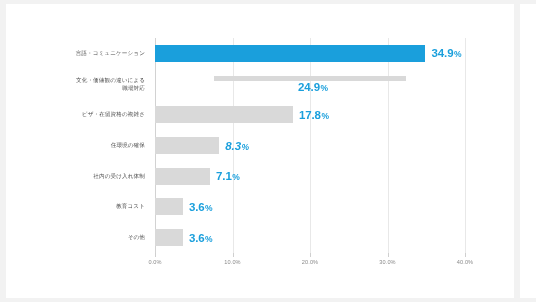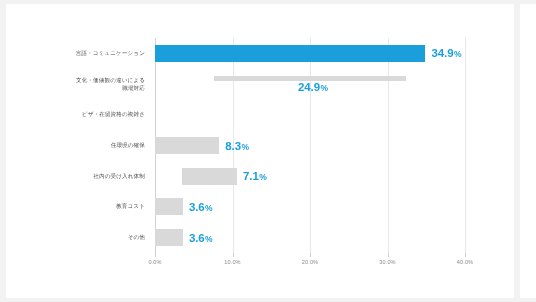--- a/index.html
+++ b/index.html
@@ -181,25 +181,29 @@
       </div>
     <div class="rows" id="rows">
         <div class="row" style="top: 6.85714px; height: 17px;">
           <div class="bar highlight" style="width: 270.475px;"></div>
           <div class="value"><span>34.9</span><span class="pct">%</span></div>
         </div>
         <div class="row" style="top: 37.5714px; height: 17px; flex-direction: column;">
           <div class="bar" style="width: 192.975px;"></div>
           <div class="value"><span>24.9</span><span class="pct">%</span></div>
         </div>
-        <div class="row" style="top: 99px; height: 17px;">
+        <div class="row" style="top: 68.2857px; height: 17px;">
+          <div class="bar" style="width: 137.95px;"></div>
+          <div class="value"><span>17.8</span><span class="pct">%</span></div>
+        </div>
+        <div class="row" style="top: 99px; height: 17px; font-style: italic;">
           <div class="bar" style="width: 64.325px;"></div>
           <div class="value"><span>8.3</span><span class="pct">%</span></div>
         </div>
-        <div class="row" style="top: 129.714px; height: 17px; margin-left: 27px;">
+        <div class="row" style="top: 129.714px; height: 17px;">
           <div class="bar" style="width: 55.025px;"></div>
           <div class="value"><span>7.1</span><span class="pct">%</span></div>
         </div>
         <div class="row" style="top: 160.429px; height: 17px;">
           <div class="bar" style="width: 27.9px;"></div>
           <div class="value"><span>3.6</span><span class="pct">%</span></div>
         </div>
         <div class="row" style="top: 191.143px; height: 17px;">
           <div class="bar" style="width: 27.9px;"></div>
           <div class="value"><span>3.6</span><span class="pct">%</span></div>

